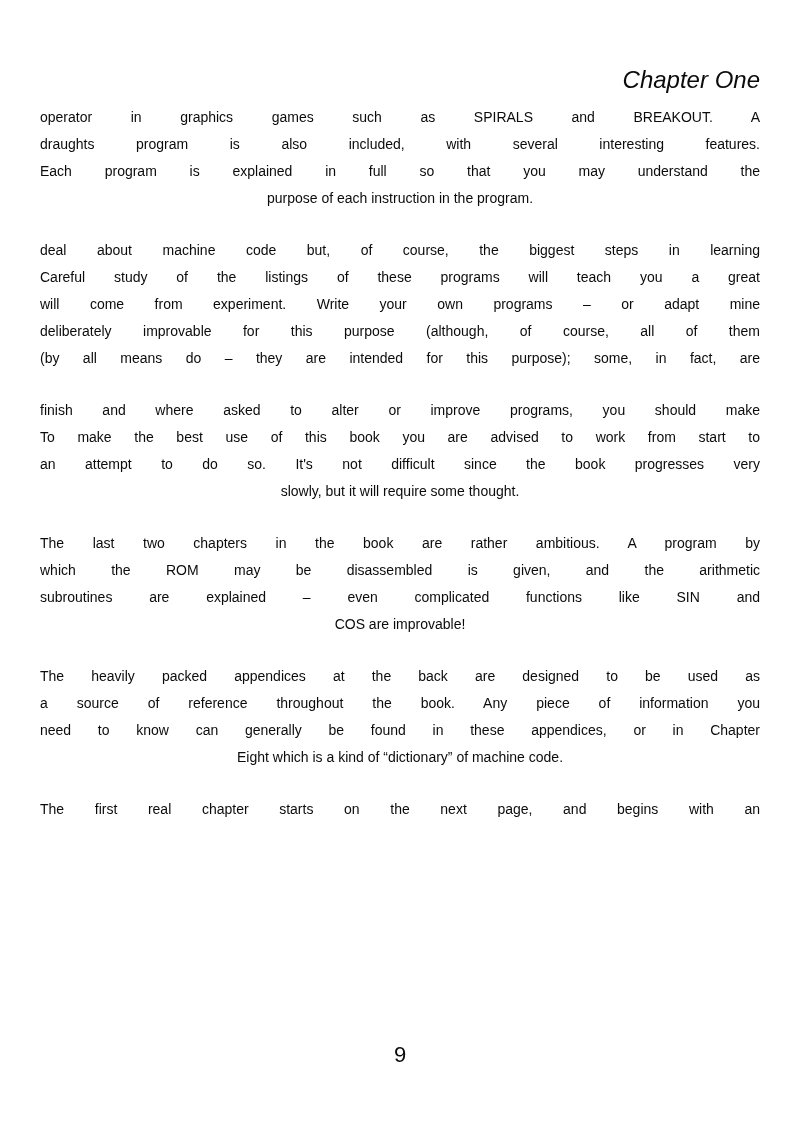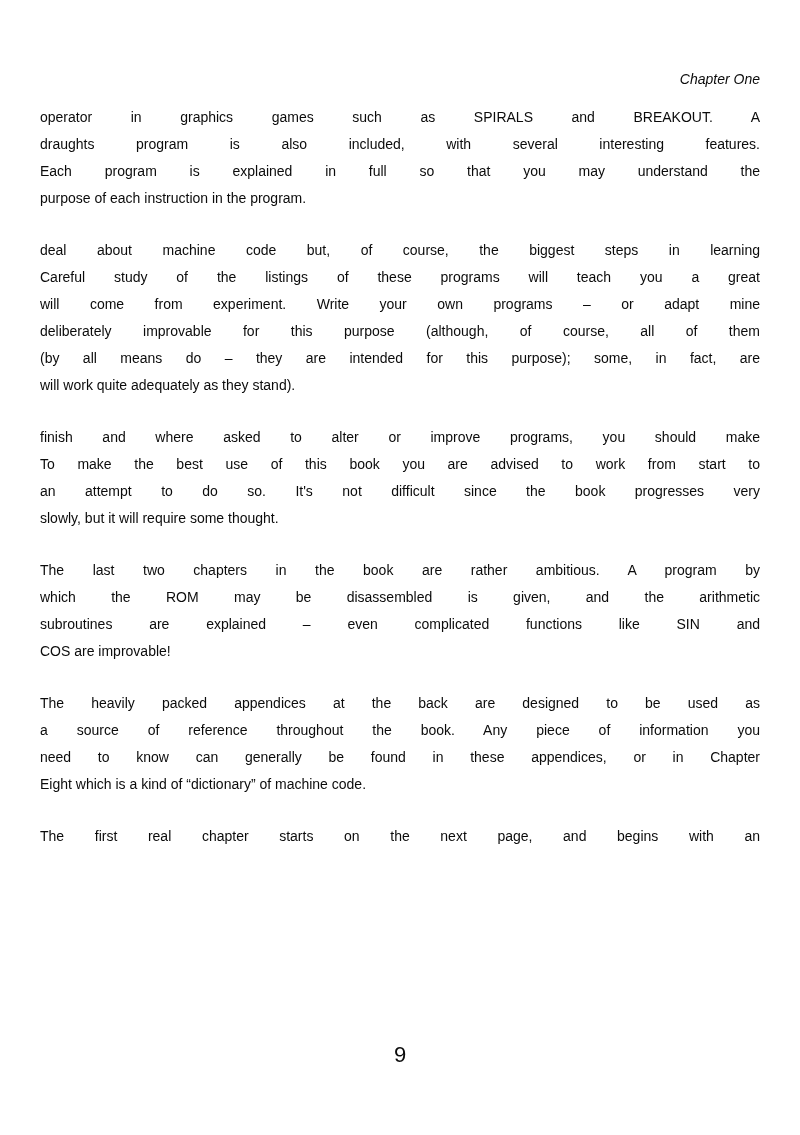--- a/index.html
+++ b/index.html
@@ -13,21 +13,21 @@
   .page {
     position: relative;
     width: 800px; height: 1135px;
     box-sizing: border-box;
     padding: 66px 40px 0 40px;
     background: #ffffff;
   }
   .chapter-header {
     text-align: right;
     font-style: italic;
-    font-size: 14px;
+    font-size: 24px;
     line-height: 27px;
     height: 27px;
   }
   .page-body {
     margin-top: 11px;
     font-size: 14px;
   }
   .paragraph { margin: 0 0 25px 0; }
   
   .line {
@@ -37,21 +37,21 @@
     overflow: hidden;
     white-space: normal;
   }
   .line::after {
     content: "";
     display: inline-block;
     width: 100%;
     height: 0;
     vertical-align: top;
   }
-  .line.last { text-align: left; }
+  .line.last { text-align: center; }
   .line.last::after { content: none; }
   .page-number {
     position: absolute;
     top: 1041px;
     left: 0;
     width: 100%;
     text-align: center;
     font-size: 22px;
     line-height: 27px;
   }
@@ -68,21 +68,20 @@
         <div class="line">draughts program is also included, with several interesting features.</div>
         <div class="line">Each program is explained in full so that you may understand the</div>
         <div class="line last">purpose of each instruction in the program.</div>
       </div>
       <div class="paragraph">
         <div class="line">deal about machine code but, of course, the biggest steps in learning</div>
         <div class="line">Careful study of the listings of these programs will teach you a great</div>
         <div class="line">will come from experiment. Write your own programs – or adapt mine</div>
         <div class="line">deliberately improvable for this purpose (although, of course, all of them</div>
         <div class="line">(by all means do – they are intended for this purpose); some, in fact, are</div>
-        <div class="line last">will work quite adequately as they stand).</div>
       </div>
       <div class="paragraph">
         <div class="line">finish and where asked to alter or improve programs, you should make</div>
         <div class="line">To make the best use of this book you are advised to work from start to</div>
         <div class="line">an attempt to do so. It's not difficult since the book progresses very</div>
         <div class="line last">slowly, but it will require some thought.</div>
       </div>
       <div class="paragraph">
         <div class="line">The last two chapters in the book are rather ambitious. A program by</div>
         <div class="line">which the ROM may be disassembled is given, and the arithmetic</div>

